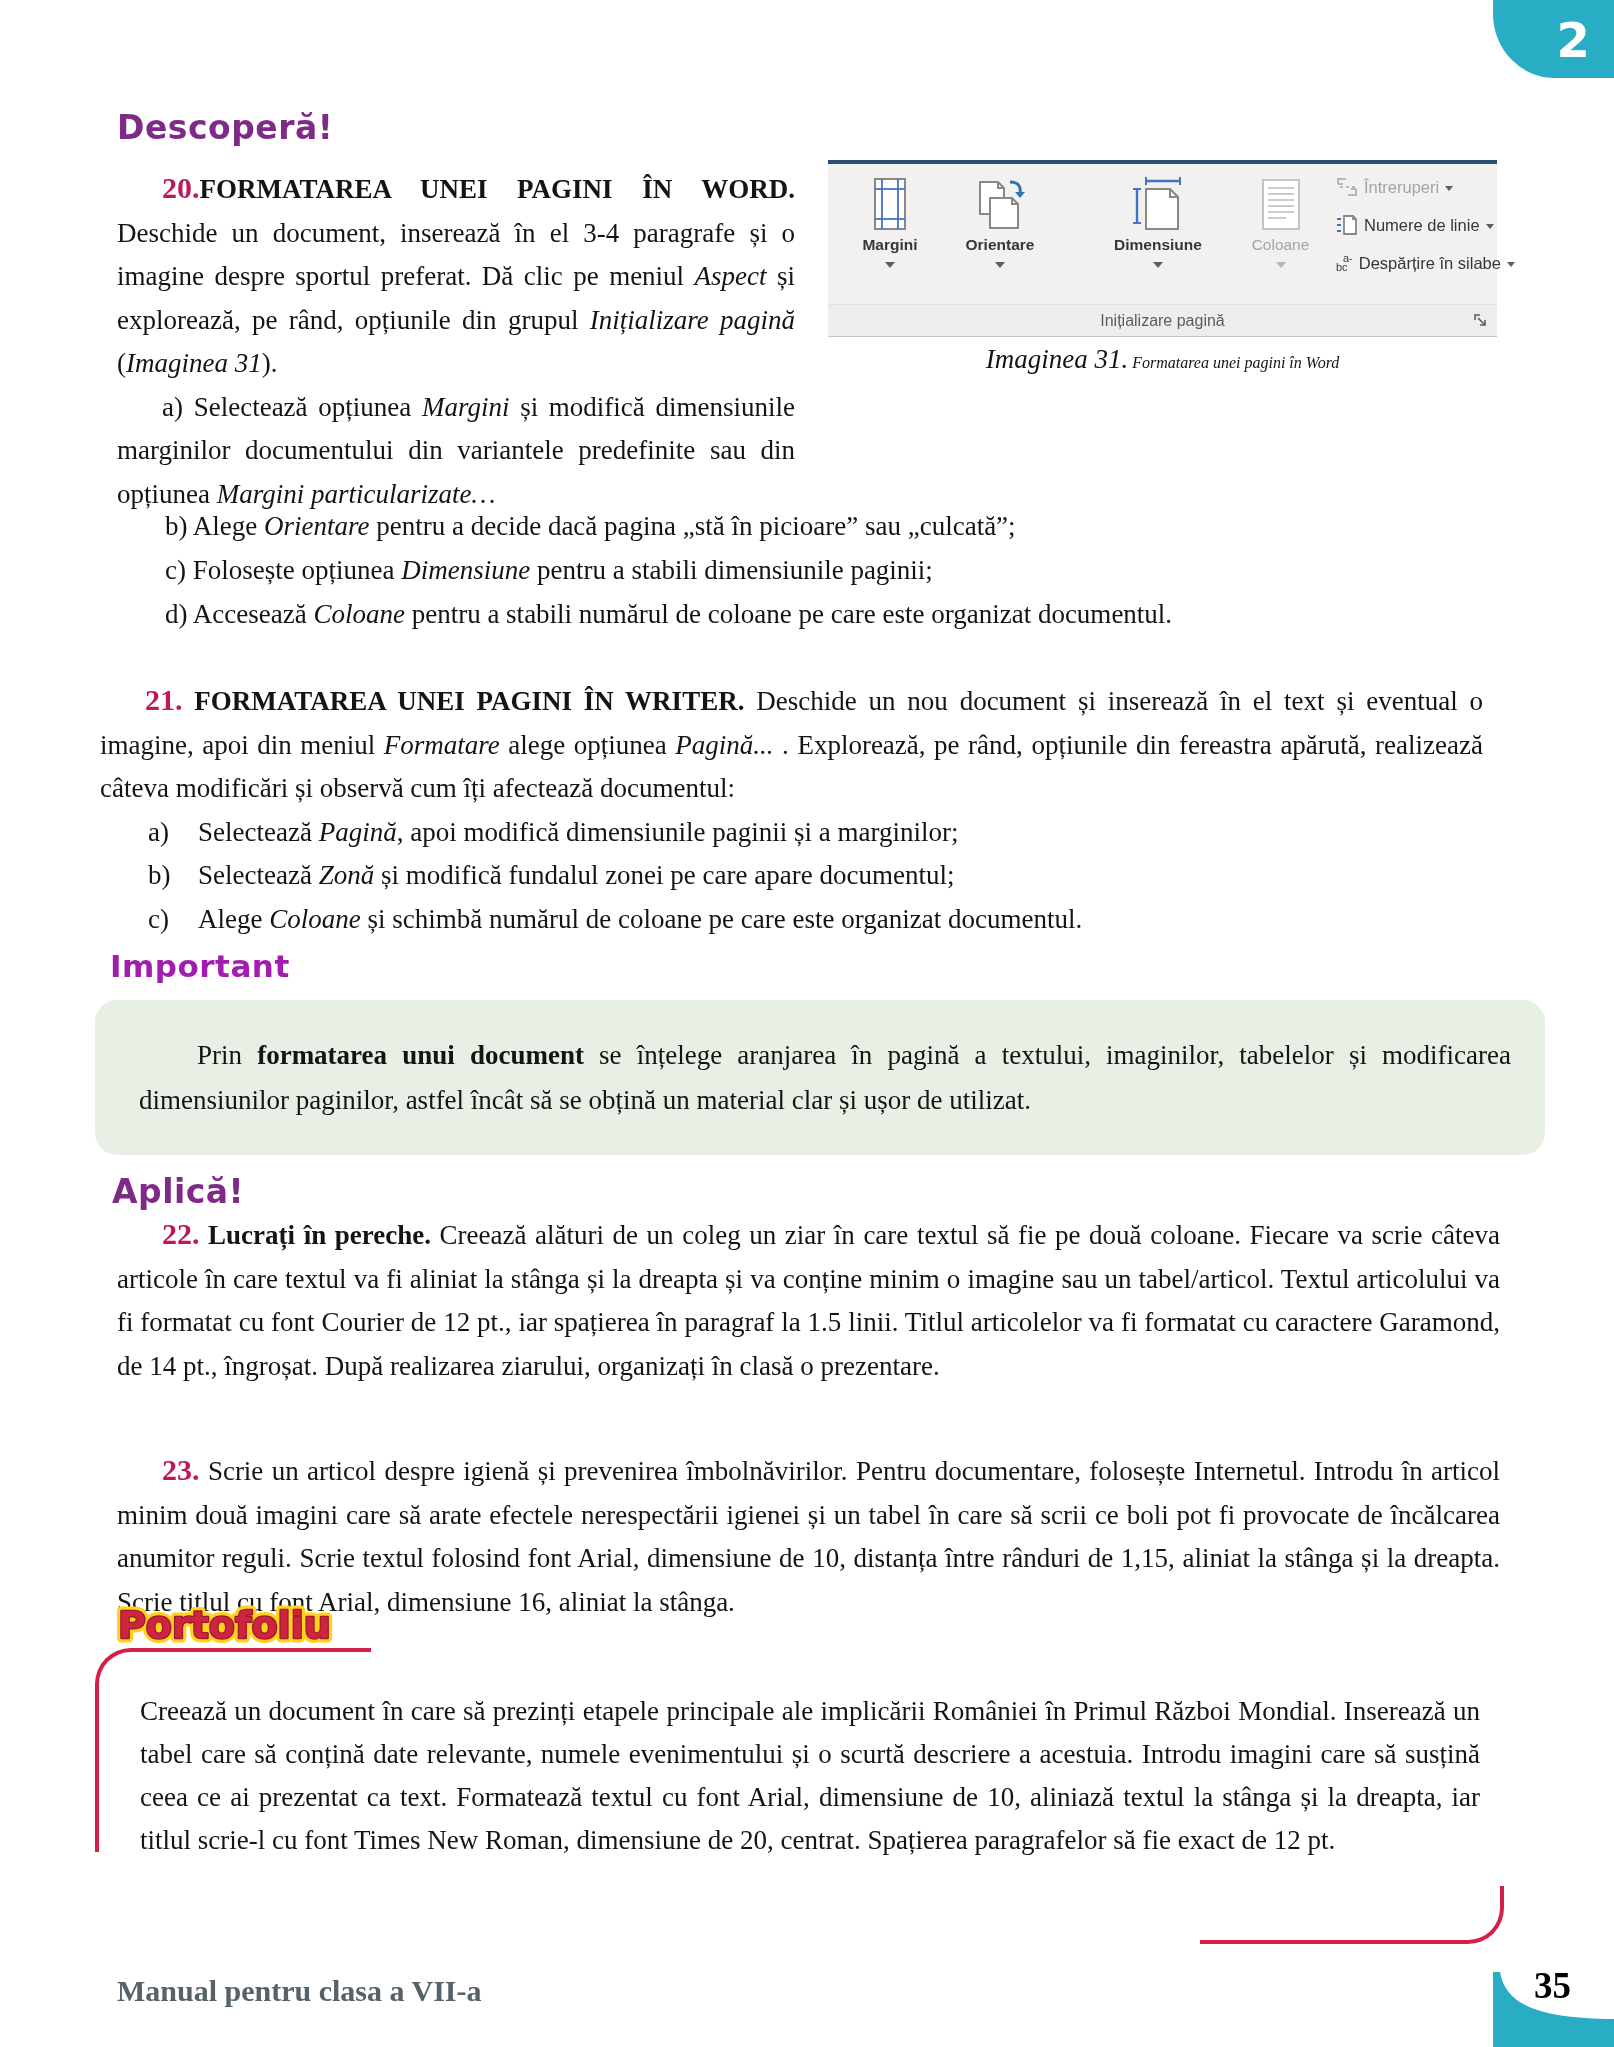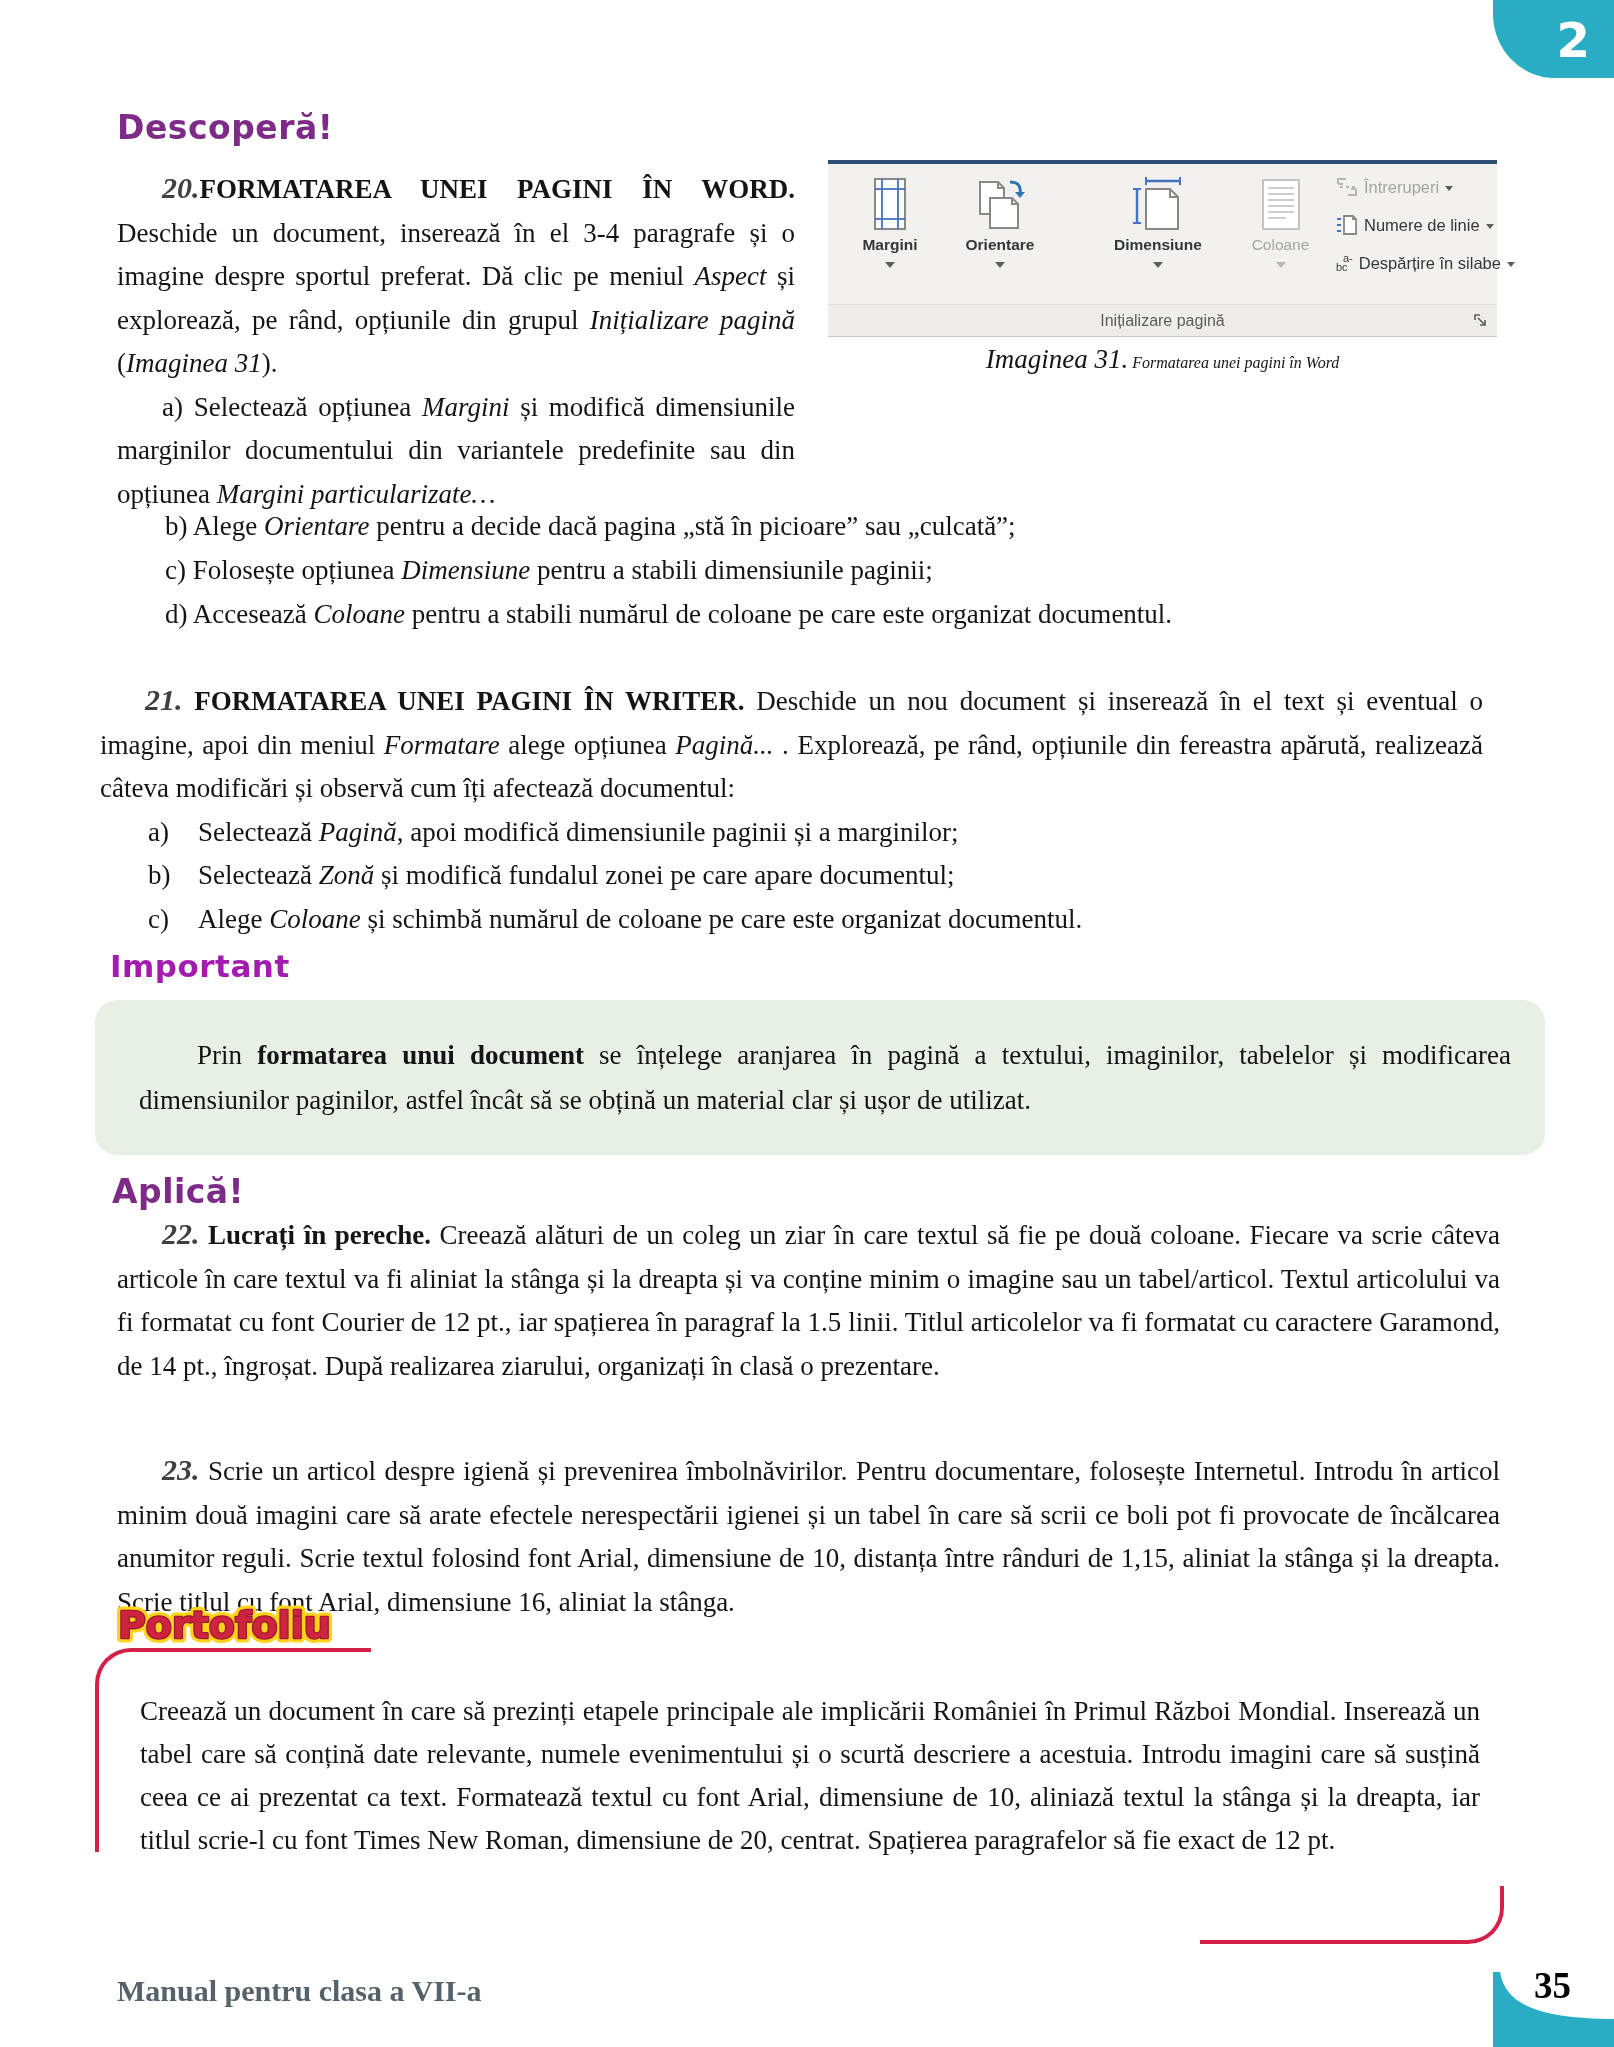--- a/index.html
+++ b/index.html
@@ -9,21 +9,21 @@
   
   .head-purple{position:absolute;font-family:"DejaVu Sans",sans-serif;font-weight:bold;
                color:#7e2a87;font-size:33px;letter-spacing:.5px;}
   .head-green{position:absolute;font-family:"DejaVu Sans",sans-serif;font-weight:bold;
               color:#a21caf;font-size:31px;letter-spacing:.5px;}
 
   
   .bodytxt{position:absolute;font-size:27px;line-height:43.5px;text-align:justify;}
   .bodytxt p{margin:0;}
   .indent{text-indent:45px;}
-  .num{color:#404040;font-weight:bold;font-size:30px;font-style:italic;}
+  .num{color:#be185d;font-weight:bold;font-size:30px;}
   .caps-bold{font-weight:bold;}
   .it{font-style:italic;}
   .li-s{padding-left:48px;text-align:left;}
   .li2{padding-left:98px;text-align:left;}
   .li2 .letter{display:inline-block;width:50px;margin-left:-50px;}
 
   
   .imp-box{position:absolute;left:95px;top:1000px;width:1450px;height:155px;
            background:#e8f0e5;border-radius:22px;}
   .imp-box .txt{padding:33px 34px 0 44px;font-size:27px;line-height:45px;text-align:justify;text-indent:58px;}

